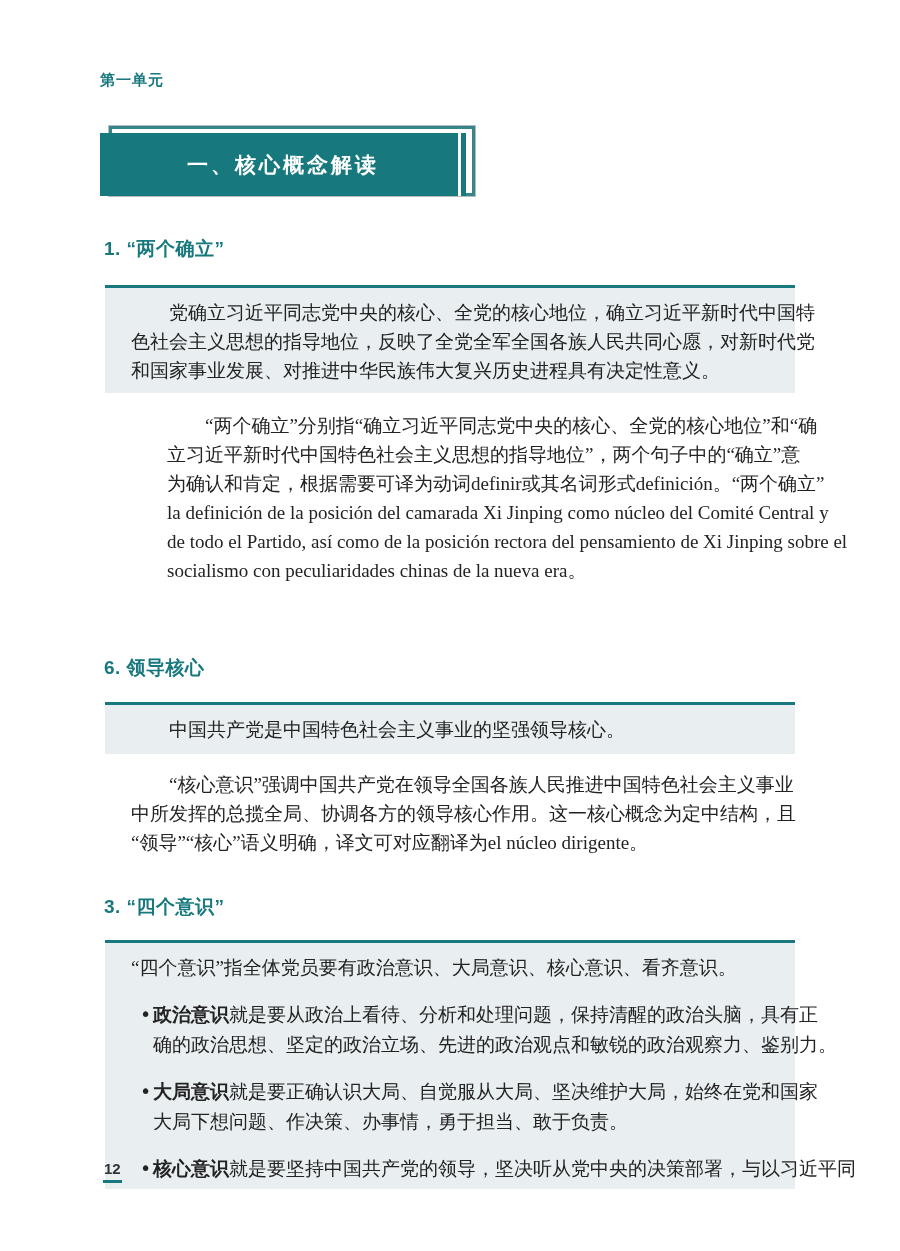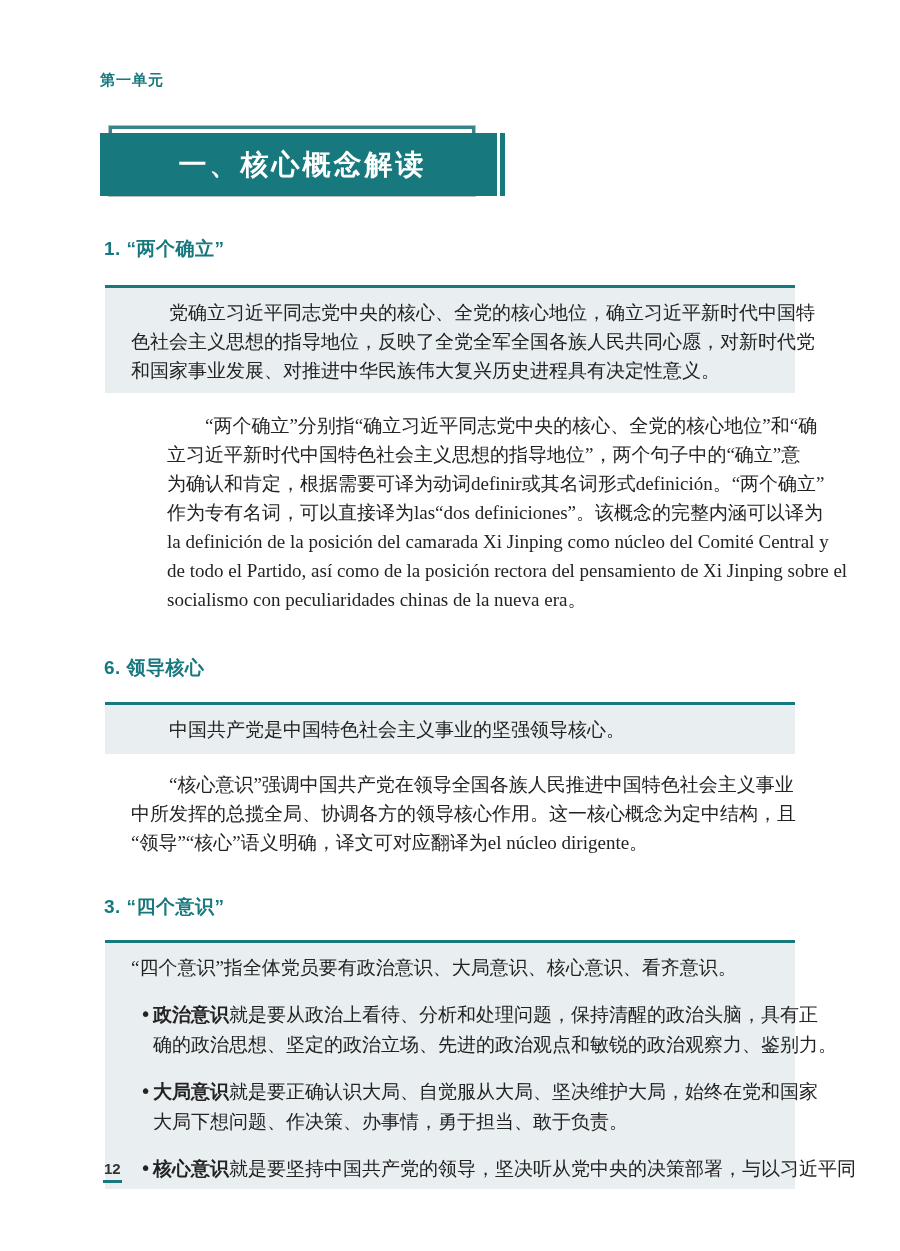--- a/index.html
+++ b/index.html
@@ -19,24 +19,24 @@
     font-family:"Liberation Sans","DejaVu Sans",sans-serif;font-weight:bold;font-size:15px;
     color:var(--teal);letter-spacing:1px;
   }
   .banner{position:absolute;left:100px;top:126px;width:382px;height:76px;}
   .banner-back{
     position:absolute;left:9px;top:0;width:360px;height:64px;
     border:3px solid var(--teal-light);outline:1px solid var(--shadow-gray);
     background:#ffffff;z-index:0;
   }
   .banner-front{
-    position:absolute;left:0;top:7px;width:405px;height:63px;z-index:1;
+    position:absolute;left:0;top:7px;width:366px;height:63px;z-index:1;
     background:var(--teal);color:#ffffff;text-align:center;
     font-family:"Liberation Sans","DejaVu Sans",sans-serif;
-    font-weight:bold;font-size:28px;line-height:63px;letter-spacing:3px;
+    font-weight:bold;font-size:21px;line-height:63px;letter-spacing:3px;
   }
   .banner-front::after{
     content:"";position:absolute;top:0;right:5px;width:3px;height:100%;background:#ffffff;
   }
   .heading{
     position:absolute;left:104px;
     font-family:"Liberation Sans","DejaVu Sans",sans-serif;font-weight:bold;font-size:19px;
     color:var(--teal);letter-spacing:0.5px;white-space:nowrap;
   }
   #h1{top:236px;text-align:right;} #h2{top:655px;} #h3{top:894px;text-align:right;}
@@ -78,21 +78,20 @@
   <div class="heading" id="h1">1. “两个确立”</div>
   <div class="hbox" id="box1">
       <div class="tline indent">党确立习近平同志党中央的核心、全党的核心地位，确立习近平新时代中国特</div>
       <div class="tline">色社会主义思想的指导地位，反映了全党全军全国各族人民共同心愿，对新时代党</div>
       <div class="tline">和国家事业发展、对推进中华民族伟大复兴历史进程具有决定性意义。</div>
     </div>
   <div class="para" id="para1">
       <div class="tline indent">“两个确立”分别指“确立习近平同志党中央的核心、全党的核心地位”和“确</div>
       <div class="tline">立习近平新时代中国特色社会主义思想的指导地位”，两个句子中的“确立”意</div>
       <div class="tline">为确认和肯定，根据需要可译为动词definir或其名词形式definición。“两个确立”</div>
-      <div class="tline">作为专有名词，可以直接译为las“dos definiciones”。该概念的完整内涵可以译为</div>
       <div class="tline">la definición de la posición del camarada Xi Jinping como núcleo del Comité Central y</div>
       <div class="tline">de todo el Partido, así como de la posición rectora del pensamiento de Xi Jinping sobre el</div>
       <div class="tline">socialismo con peculiaridades chinas de la nueva era。</div>
     </div>
 
   <div class="heading" id="h2">6. 领导核心</div>
   <div class="hbox" id="box2">
       <div class="tline indent">中国共产党是中国特色社会主义事业的坚强领导核心。</div>
     </div>
   <div class="para" id="para2">

